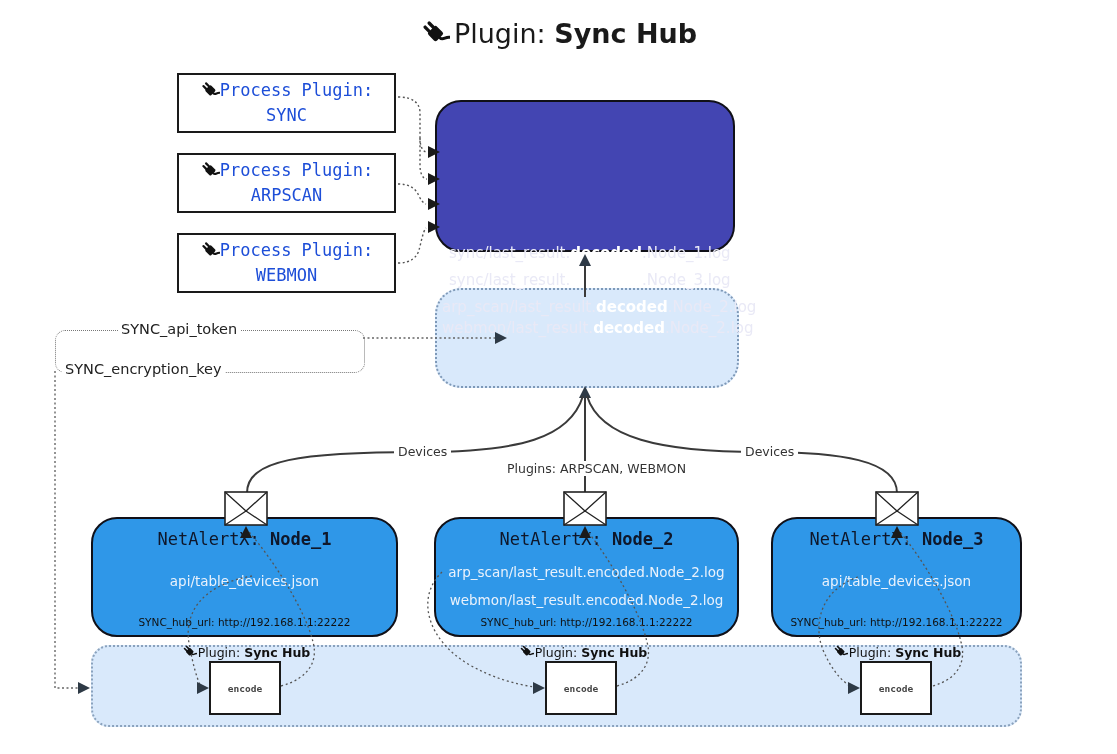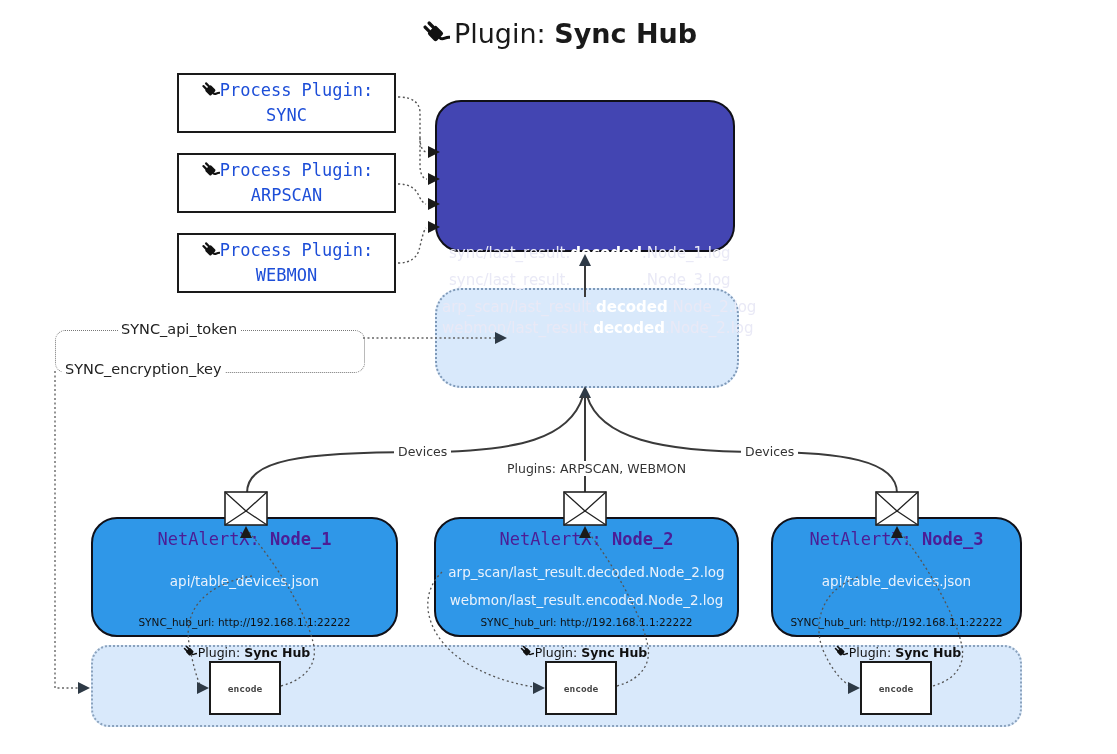--- a/index.html
+++ b/index.html
@@ -52,21 +52,21 @@
   #devices-right{left:741px;top:444px;}
   #plugins-mid{left:503px;top:461px;}
 
   
   .node{top:517px;height:120px;background:#2f97e8;border:2.5px solid #101018;border-radius:26px;
         box-sizing:border-box;}
   #node1{left:91px;width:307px;}
   #node2{left:434px;width:305px;}
   #node3{left:771px;width:251px;}
   .node .ntitle{position:absolute;left:0;top:10px;width:100%;text-align:center;
-        font-family:"DejaVu Sans Mono",monospace;font-size:17px;color:#4c1d95;white-space:nowrap;}
+        font-family:"DejaVu Sans Mono",monospace;font-size:17px;color:#0f172a;white-space:nowrap;}
   .node .nfile{position:absolute;left:0;width:100%;text-align:center;color:#eaf2fc;
         font-size:13.5px;white-space:nowrap;}
   .node .nurl{position:absolute;left:0;bottom:7px;width:100%;text-align:center;color:#111;
         font-size:10.5px;white-space:nowrap;}
 
   
   #encode-wrap{left:91px;top:645px;width:931px;height:82px;background:#d9e9fb;
        border:2px dotted #8aa2bd;border-radius:18px;box-sizing:border-box;}
   .encbox{top:661px;width:72px;height:54px;background:#fff;border:2px solid #1a1a1a;box-sizing:border-box;
        display:flex;align-items:center;justify-content:center;
@@ -149,21 +149,21 @@
   <div class="abs layer-label edgelabel" id="devices-right">Devices</div>
   <div class="abs layer-label edgelabel" id="plugins-mid">Plugins: ARPSCAN, WEBMON</div>
 
   <div class="abs layer-box node" id="node1">
     <div class="ntitle"><span>NetAlertX: </span><b>Node_1</b></div>
     <div class="nfile" style="top:54px">api/table_devices.json</div>
     <div class="nurl">SYNC_hub_url: http://192.168.1.1:22222</div>
   </div>
   <div class="abs layer-box node" id="node2">
     <div class="ntitle"><span>NetAlertX: </span><b>Node_2</b></div>
-    <div class="nfile" style="top:45px">arp_scan/last_result.decoded.Node_2.log</div>
+    <div class="nfile" style="top:45px">arp_scan/last_result.encoded.Node_2.log</div>
     <div class="nfile" style="top:73px">webmon/last_result.encoded.Node_2.log</div>
     <div class="nurl">SYNC_hub_url: http://192.168.1.1:22222</div>
   </div>
   <div class="abs layer-box node" id="node3">
     <div class="ntitle"><span>NetAlertX: </span><b>Node_3</b></div>
     <div class="nfile" style="top:54px">api/table_devices.json</div>
     <div class="nurl">SYNC_hub_url: http://192.168.1.1:22222</div>
   </div>
 
   <div class="abs layer-box encbox" id="enc1">

